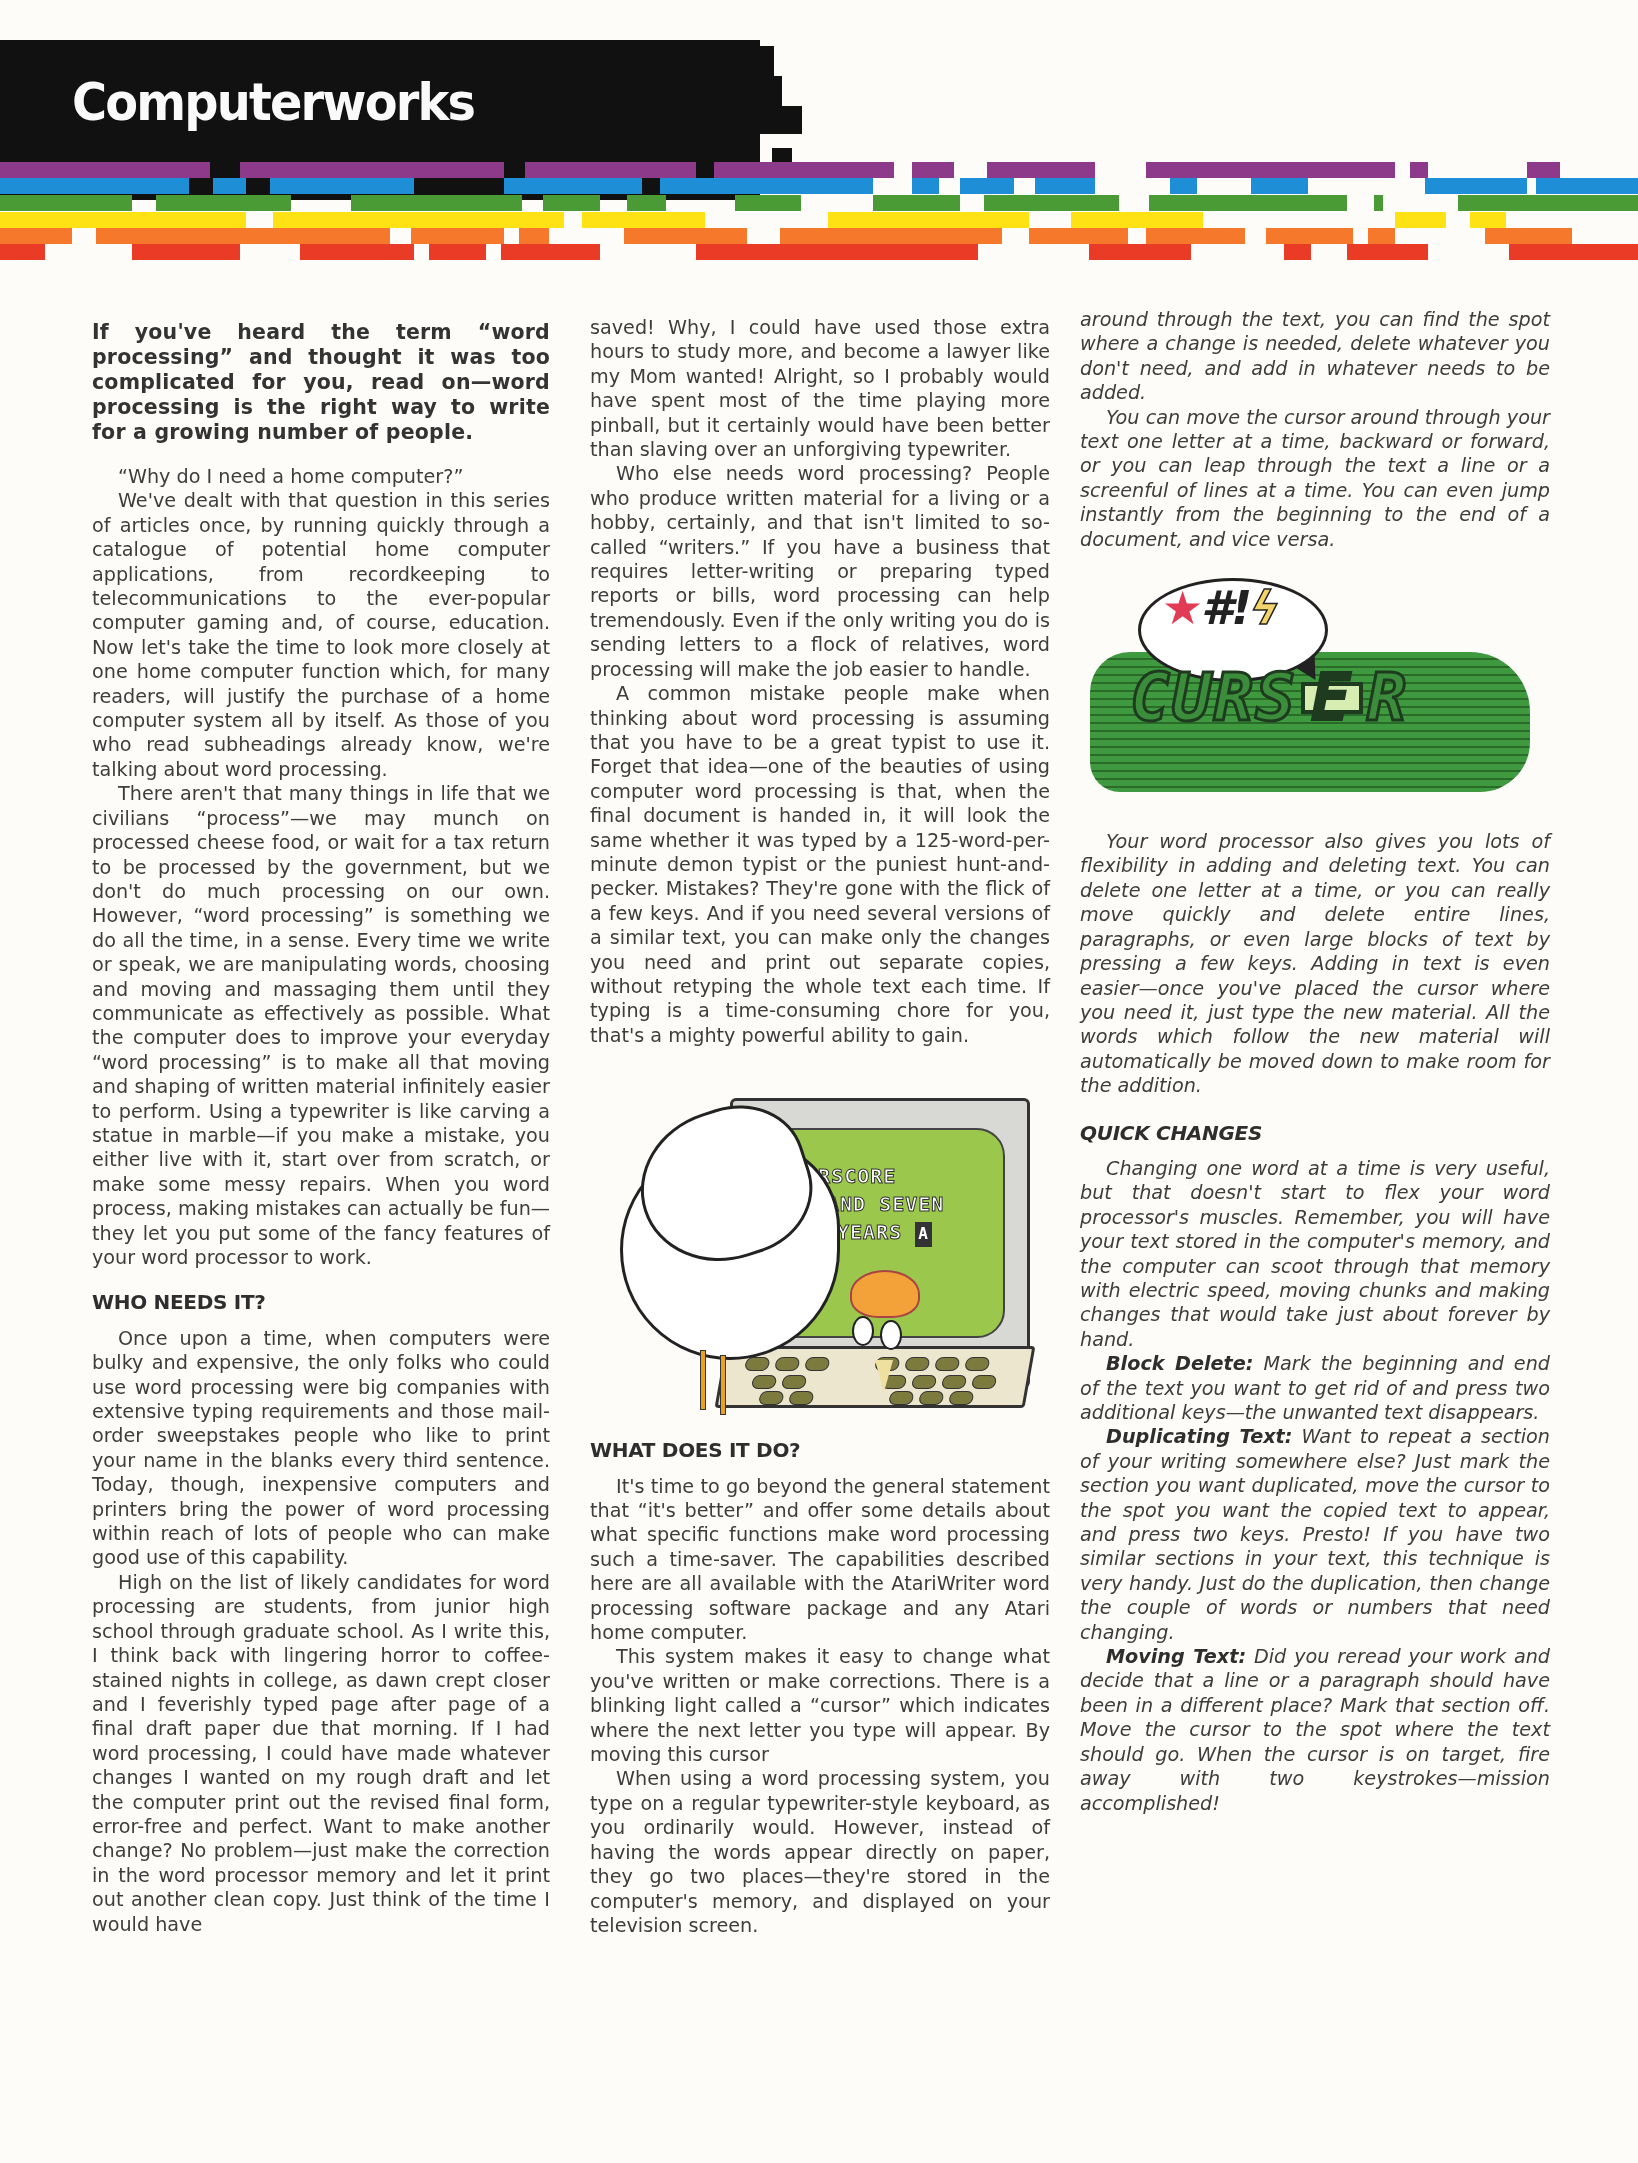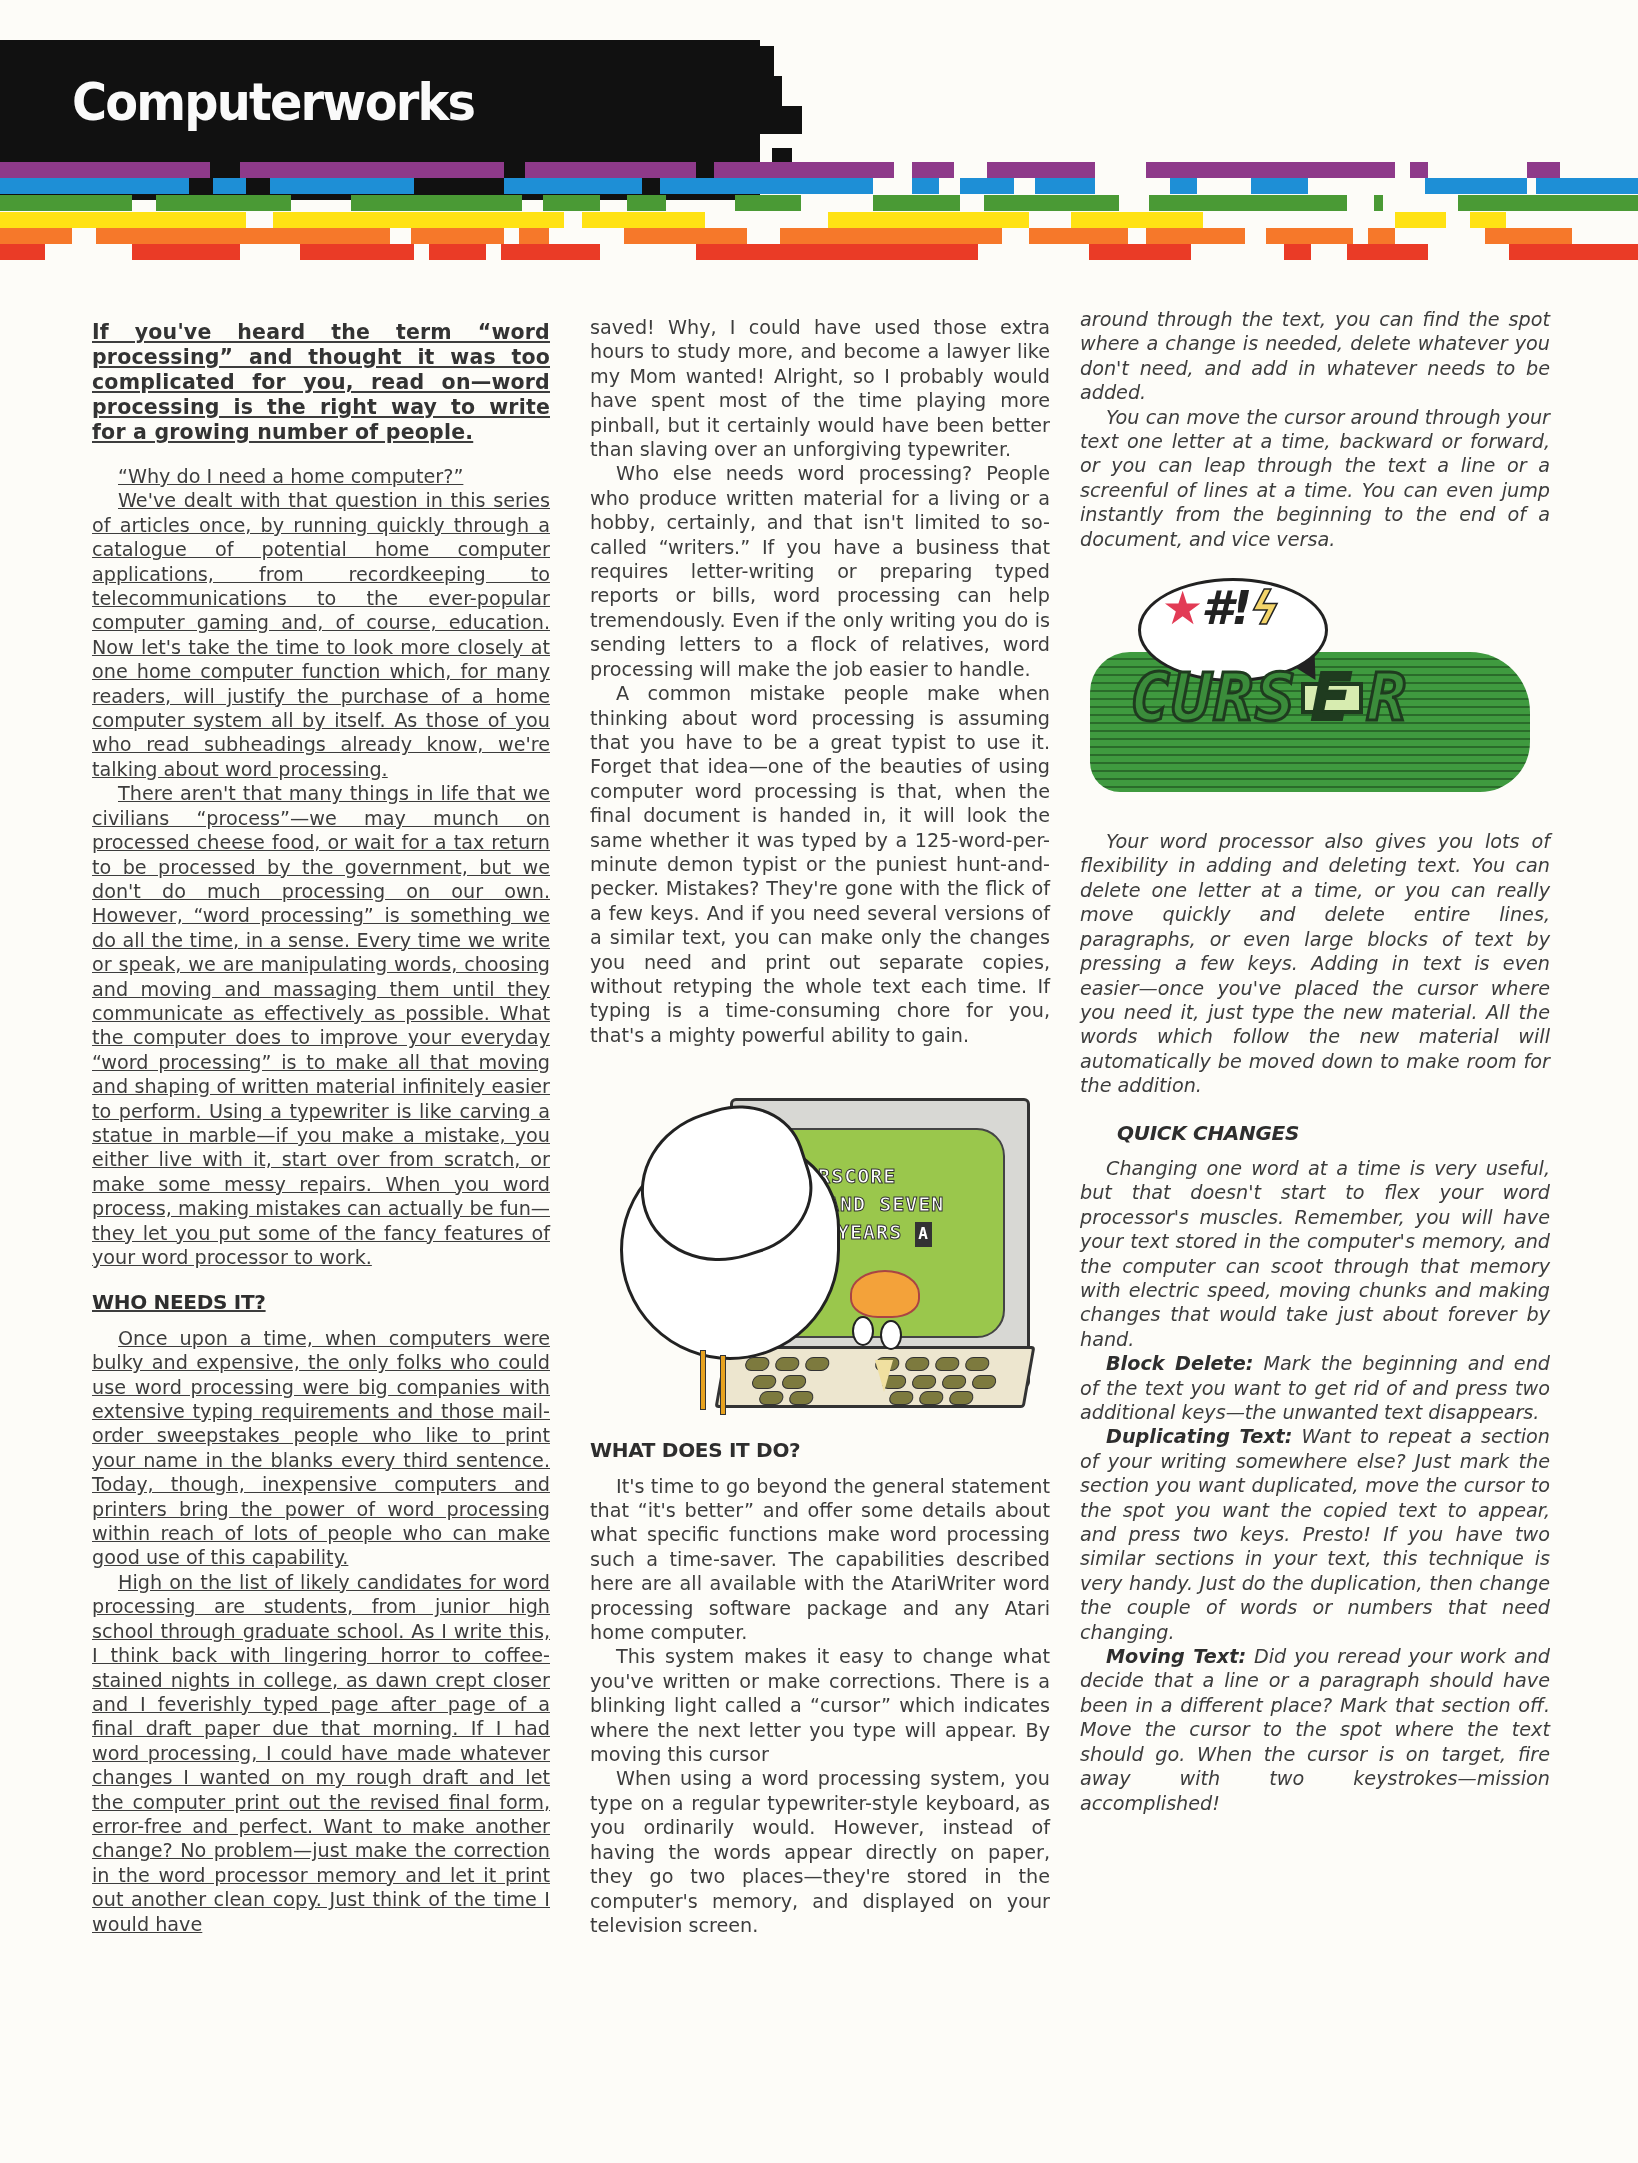--- a/index.html
+++ b/index.html
@@ -13,21 +13,21 @@
   .title-text {
     position: absolute; left: 72px; top: 72px;
     font-family: "DejaVu Sans", sans-serif; font-weight: bold;
     font-size: 52px; letter-spacing: -2px; color: #fafafa;
     transform: scaleX(0.92); transform-origin: left center;
   }
   .stripe-cell { position: absolute; height: 16px; }
 
   
   .col { position: absolute; font-size: 19.2px; line-height: 24.4px; color: #3d3d3d; text-align: justify; }
-  .col-1 { left: 92px;  top: 320px; width: 458px; text-decoration: underline; }
+  .col-1 { left: 92px;  top: 320px; width: 458px; }
   .col-2 { left: 590px; top: 316px; width: 460px; }
   .col-3 { left: 1080px; top: 308px; width: 470px; font-style: italic; }
 
   .lede { font-weight: bold; font-size: 20.5px; line-height: 25px; color: #333; margin-bottom: 20px; letter-spacing: 0.2px; }
   .para { text-indent: 26px; }
   .para.flush { text-indent: 0; }
   .subhead { font-weight: bold; font-size: 20px; color: #2e2e2e; margin: 20px 0 12px 0; letter-spacing: -0.3px; text-align: left; }
   .term { font-weight: bold; color: #2e2e2e; }
 
   
@@ -205,18 +205,18 @@
     <div class="speech-bubble"></div>
     <div class="bubble-symbols">
       <span class="sym-star">★</span><span class="sym-hash">#</span><span class="sym-hash">!</span><span class="sym-bolt">ϟ</span>
     </div>
     <div class="curser-word">
       <span>CURS</span><span class="curser-cursor">E</span><span>R</span>
     </div>
   </figure>
 
   <p class="para">Your word processor also gives you lots of flexibility in adding and deleting text. You can delete one letter at a time, or you can really move quickly and delete entire lines, paragraphs, or even large blocks of text by pressing a few keys. Adding in text is even easier—once you've placed the cursor where you need it, just type the new material. All the words which follow the new material will automatically be moved down to make room for the addition.</p>
-  <h2 class="subhead" style="margin-top:22px;margin-left:37px;">QUICK CHANGES</h2>
+  <h2 class="subhead" style="margin-top:22px;">QUICK CHANGES</h2>
   <p class="para">Changing one word at a time is very useful, but that doesn't start to flex your word processor's muscles. Remember, you will have your text stored in the computer's memory, and the computer can scoot through that memory with electric speed, moving chunks and making changes that would take just about forever by hand.</p>
   <p class="para"><span class="term">Block Delete:</span><span> Mark the beginning and end of the text you want to get rid of and press two additional keys—the unwanted text disappears.</span></p>
   <p class="para"><span class="term">Duplicating Text:</span><span> Want to repeat a section of your writing somewhere else? Just mark the section you want duplicated, move the cursor to the spot you want the copied text to appear, and press two keys. Presto! If you have two similar sections in your text, this technique is very handy. Just do the duplication, then change the couple of words or numbers that need changing.</span></p>
   <p class="para"><span class="term">Moving Text:</span><span> Did you reread your work and decide that a line or a paragraph should have been in a different place? Mark that section off. Move the cursor to the spot where the text should go. When the cursor is on target, fire away with two keystrokes—mission accomplished!</span></p>
 </section>
 
 </body></html>

